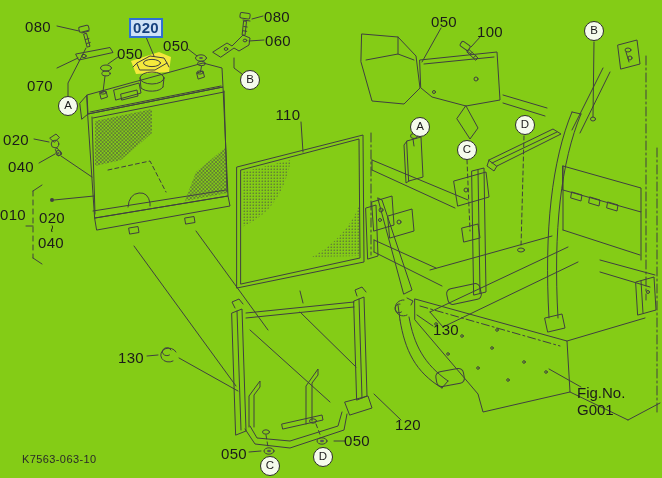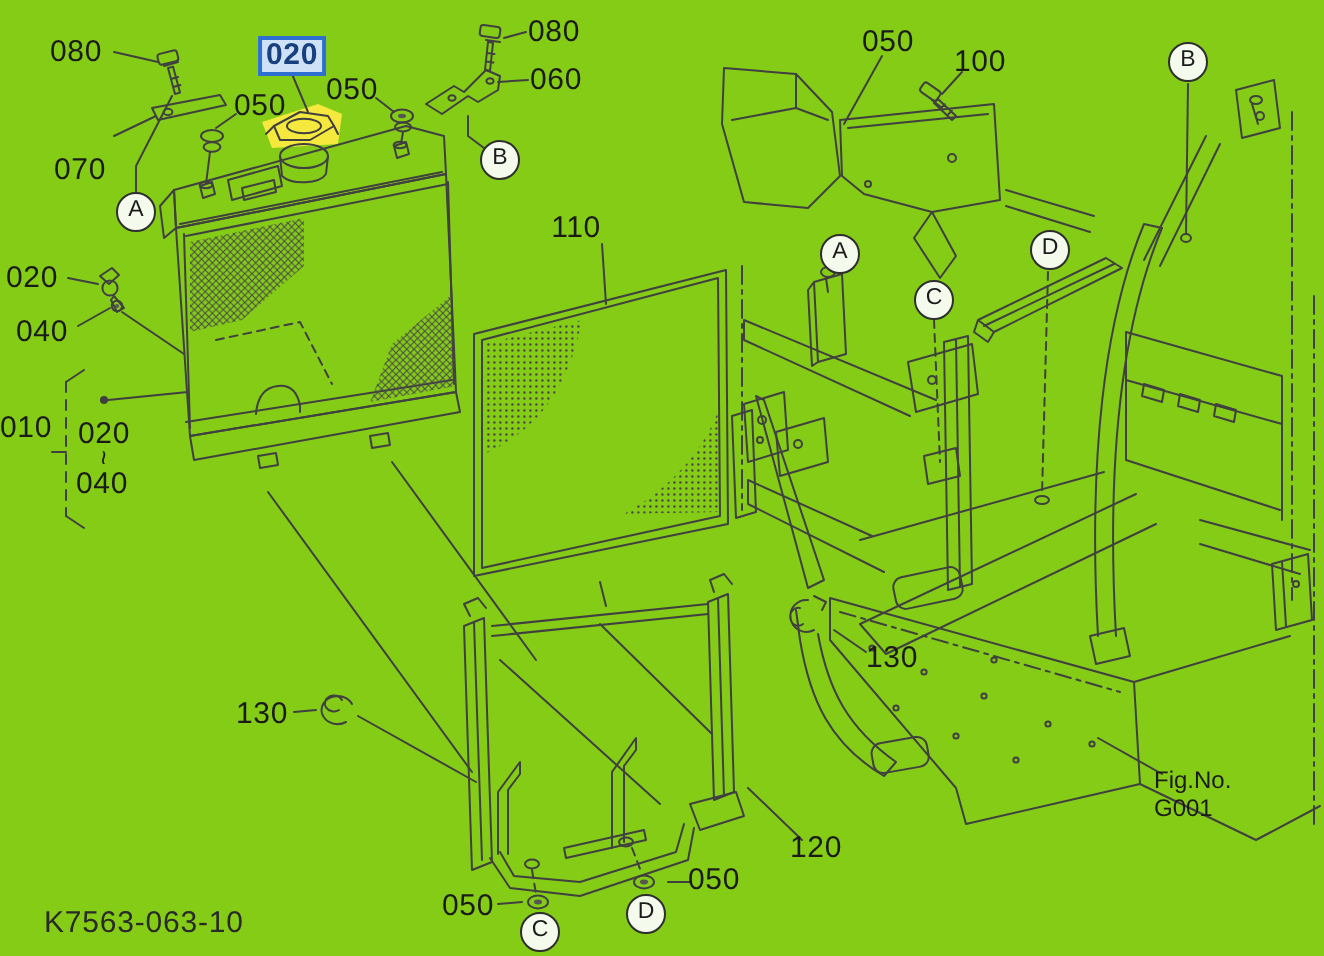--- a/index.html
+++ b/index.html
@@ -18,22 +18,22 @@
     padding:0 2px 1px 2px;font-weight:bold;
   }
   .tilde{font-size:13px;transform:translate(-50%,-50%) rotate(90deg);}
   .ref{
     position:absolute;transform:translate(-50%,-50%);
     width:18px;height:18px;border:1.4px solid #2e2e2e;border-radius:50%;
     background:rgba(255,255,255,.92);
     display:flex;align-items:center;justify-content:center;
     font-size:11.5px;color:#1b1b1b;line-height:1;
   }
-  .fignote{position:absolute;font-size:12px;color:#1b1b1b;line-height:1.15;white-space:nowrap;}
-  .code{position:absolute;font-size:15px;color:#2a2a2a;letter-spacing:.4px;white-space:nowrap;}
+  .fignote{position:absolute;font-size:15px;color:#1b1b1b;line-height:1.15;white-space:nowrap;}
+  .code{position:absolute;font-size:11px;color:#2a2a2a;letter-spacing:.4px;white-space:nowrap;}
 </style>
 </head>
 <body>
 
 <div id="stage">
 
   <svg id="lineart" width="662" height="478" viewBox="0 0 662 478">
     <defs>
       <pattern id="xh" width="3.6" height="3.6" patternUnits="userSpaceOnUse">
         <path d="M0,0 L3.6,3.6 M3.6,0 L0,3.6" stroke="#4a4a4a" stroke-width="0.55"></path>

